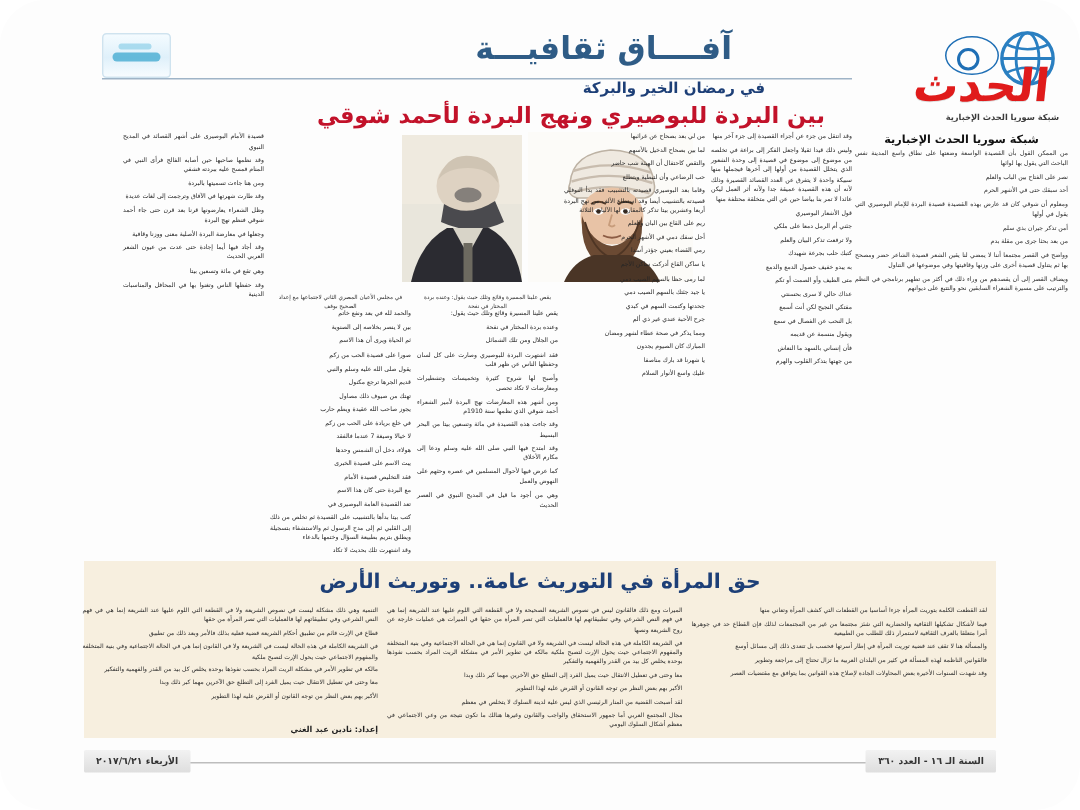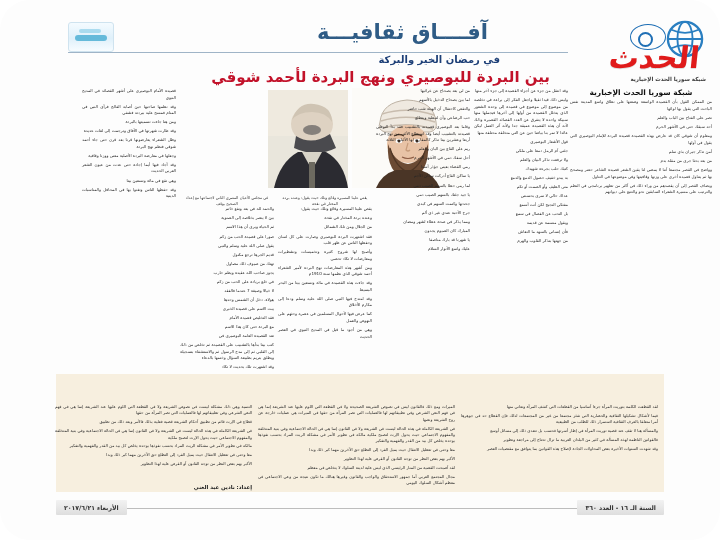--- a/index.html
+++ b/index.html
@@ -65,21 +65,21 @@
     transform:skewX(-6deg);
     text-shadow:0 1px 0 rgba(0,0,0,.12);
     white-space:nowrap;
   }
   .logo-sub{
     position:absolute;right:6px;top:58px;
     font-size:5.5px;color:#3a3a3a;font-weight:bold;white-space:nowrap;
   }
   
   .kicker{
-    position:absolute;right:220px;top:54px;
+    position:absolute;right:210px;top:54px;
     font-size:10px;font-weight:bold;color:#1d3f77;white-space:nowrap;
   }
   .headline{
     position:absolute;right:170px;top:68px;
     font-size:15px;font-weight:bold;color:#c2122a;white-space:nowrap;
     letter-spacing:.3px;
   }
   
   .right-block{
     position:absolute;right:8px;top:88px;width:142px;
@@ -329,20 +329,21 @@
         <p>وقد طارت شهرتها في الآفاق وترجمت إلى لغات عديدة</p>
         <p>وظل الشعراء يعارضونها قرنا بعد قرن حتى جاء أحمد شوقي فنظم نهج البردة</p>
         <p>وجعلها في معارضة البردة الأصلية معنى ووزنا وقافية</p>
         <p>وقد أجاد فيها أيما إجادة حتى عدت من عيون الشعر العربي الحديث</p>
         <p>وهي تقع في مائة وتسعين بيتا</p>
         <p>وقد حفظها الناس وتغنوا بها في المحافل والمناسبات الدينية</p>
       </div>
   </div>
 
   <div class="band">
+    <div class="band-head">حق المرأة في التوريث عامة.. وتوريث الأرض</div>
     <div class="band-cols">
       <div class="bcol" id="bcol1">
           <p>لقد القطعت الكلمة بتوريث المرأة جزءا أساسيا من القطعات التي كشف المرأة وتعاني منها</p>
           <p>فيما لأشكال تشكيلها الثقافية والحضارية التي شئز مجتمعا من غير من المجتمعات لذلك فإن القطاع حد في جوهرها أمرا متعلقا بالعرف الثقافية لاستمرار ذلك للطلب من الطبيعية</p>
           <p>والمسألة هنا لا تقف عند قضية توريث المرأة في إطار أسرتها فحسب بل تتعدى ذلك إلى مسائل أوسع</p>
           <p>فالقوانين الناظمة لهذه المسألة في كثير من البلدان العربية ما تزال تحتاج إلى مراجعة وتطوير</p>
           <p>وقد شهدت السنوات الأخيرة بعض المحاولات الجادة لإصلاح هذه القوانين بما يتوافق مع مقتضيات العصر</p>
         </div>
       <div class="bcol" id="bcol2">
           <p>الميراث ومع ذلك فالقانون ليس في نصوص الشريعة الصحيحة ولا في القطعة التي اللوم عليها عند الشريعة إنما هي في فهم النص الشرعي وفي تطبيقاتهم لها فالعمليات التي تصر المرأة من حقها في الميراث هي عمليات خارجة عن روح الشريعة ونصها</p>

